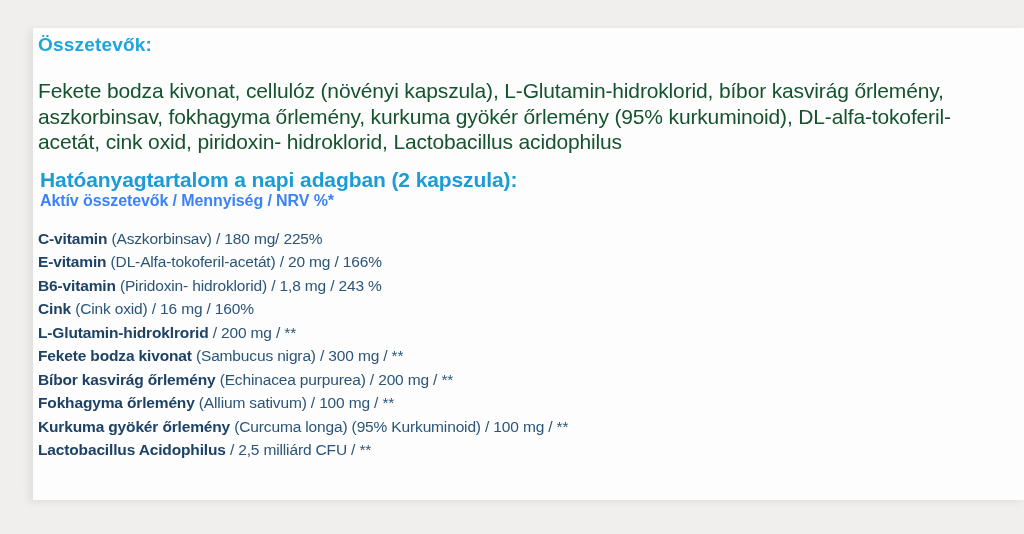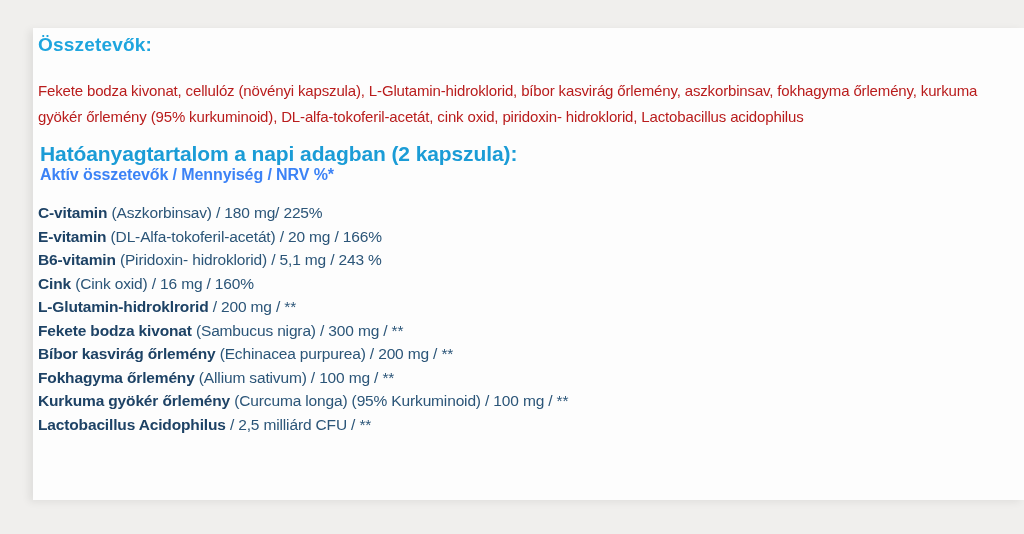--- a/index.html
+++ b/index.html
@@ -19,25 +19,25 @@
   }
   .section-title {
     font-size: 19px;
     font-weight: 700;
     line-height: 24px;
     letter-spacing: 0.2px;
     color: #1ea5de;
   }
   .ingredients-paragraph {
     margin-top: 21px;
-    font-size: 15px;
+    font-size: 21px;
     line-height: 25.5px;
     letter-spacing: -0.15px;
     max-width: 952px;
-    color: #b91c1c;
+    color: #14532d;
   }
   .dosage-heading {
     margin-top: 14px;
     padding-left: 2px;
     font-size: 21px;
     font-weight: 700;
     line-height: 21px;
     letter-spacing: -0.1px;
     color: #1b9cd6;
   }
@@ -75,21 +75,21 @@
   <h2 class="section-title">Összetevők:</h2>
 
   <p class="ingredients-paragraph">Fekete bodza kivonat, cellulóz (növényi kapszula), L-Glutamin-hidroklorid, bíbor kasvirág őrlemény, aszkorbinsav, fokhagyma őrlemény, kurkuma gyökér őrlemény (95% kurkuminoid), DL-alfa-tokoferil-acetát, cink oxid, piridoxin- hidroklorid, Lactobacillus acidophilus</p>
 
   <h3 class="dosage-heading">Hatóanyagtartalom a napi adagban (2 kapszula):</h3>
   <p class="columns-header">Aktív összetevők / Mennyiség / NRV %*</p>
 
   <div class="rows">
     <p class="row"><strong>C-vitamin</strong> <span>(Aszkorbinsav) / 180 mg/ 225%</span></p>
     <p class="row"><strong>E-vitamin</strong> <span>(DL-Alfa-tokoferil-acetát) / 20 mg / 166%</span></p>
-    <p class="row"><strong>B6-vitamin</strong> <span>(Piridoxin- hidroklorid) / 5,1 mg / 243 %</span></p>
+    <p class="row"><strong>B6-vitamin</strong> <span>(Piridoxin- hidroklorid) / 1,8 mg / 243 %</span></p>
     <p class="row"><strong>Cink</strong> <span>(Cink oxid) / 16 mg / 160%</span></p>
     <p class="row"><strong>L-Glutamin-hidroklrorid</strong> <span>/ 200 mg / **</span></p>
     <p class="row"><strong>Fekete bodza kivonat</strong> <span>(Sambucus nigra) / 300 mg / **</span></p>
     <p class="row"><strong>Bíbor kasvirág őrlemény</strong> <span>(Echinacea purpurea) / 200 mg / **</span></p>
     <p class="row"><strong>Fokhagyma őrlemény</strong> <span>(Allium sativum) / 100 mg / **</span></p>
     <p class="row"><strong>Kurkuma gyökér őrlemény</strong> <span>(Curcuma longa) (95% Kurkuminoid) / 100 mg / **</span></p>
     <p class="row"><strong>Lactobacillus Acidophilus</strong> <span>/ 2,5 milliárd CFU / **</span></p>
   </div>
 
 </section>

